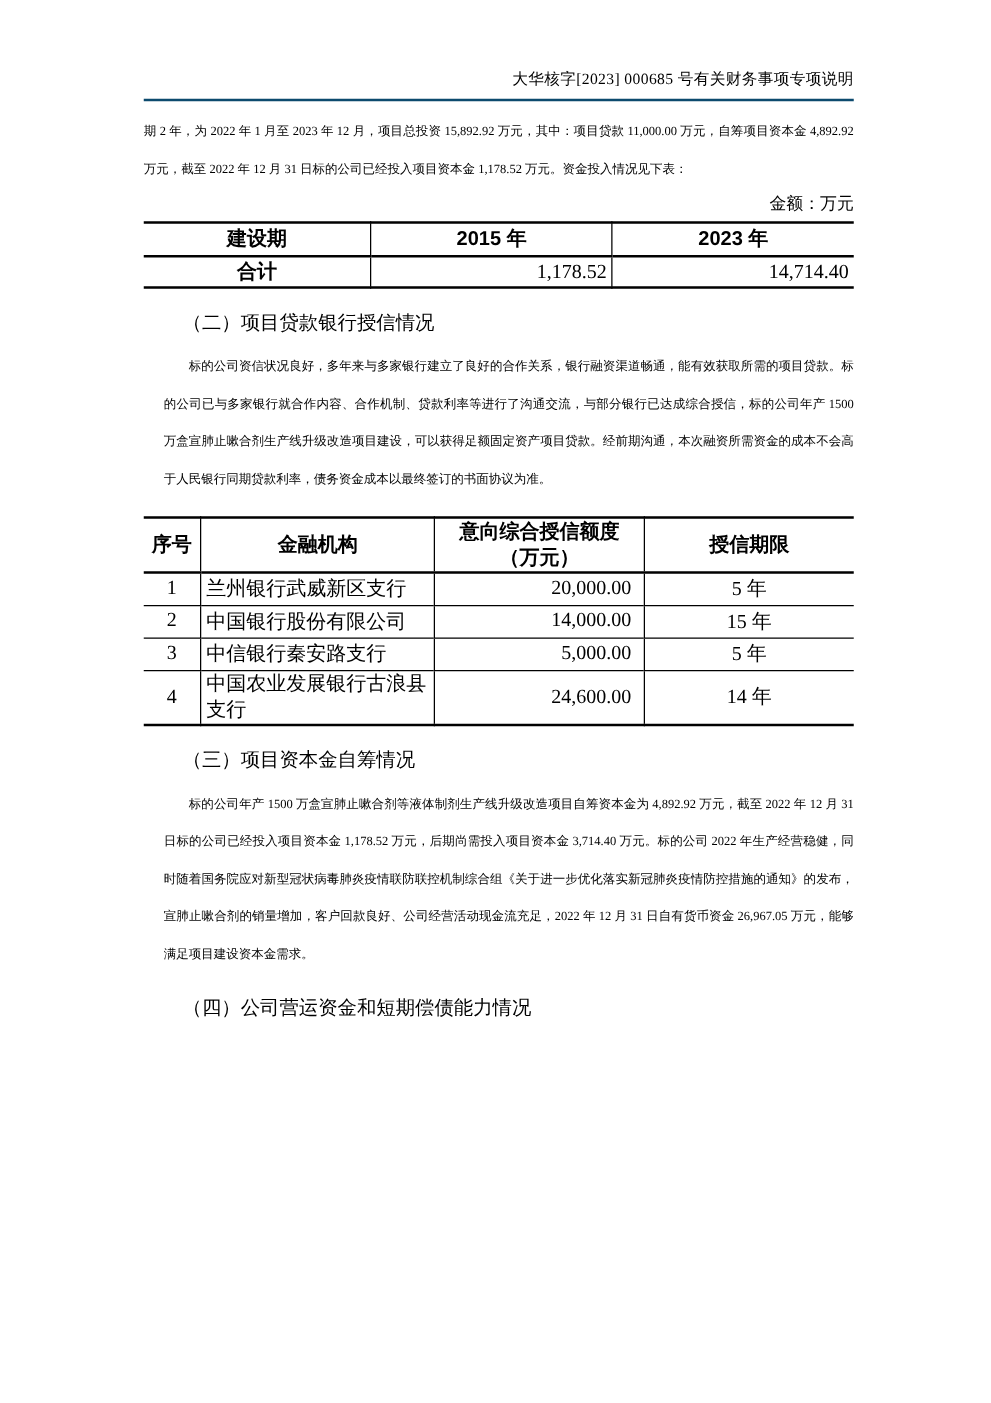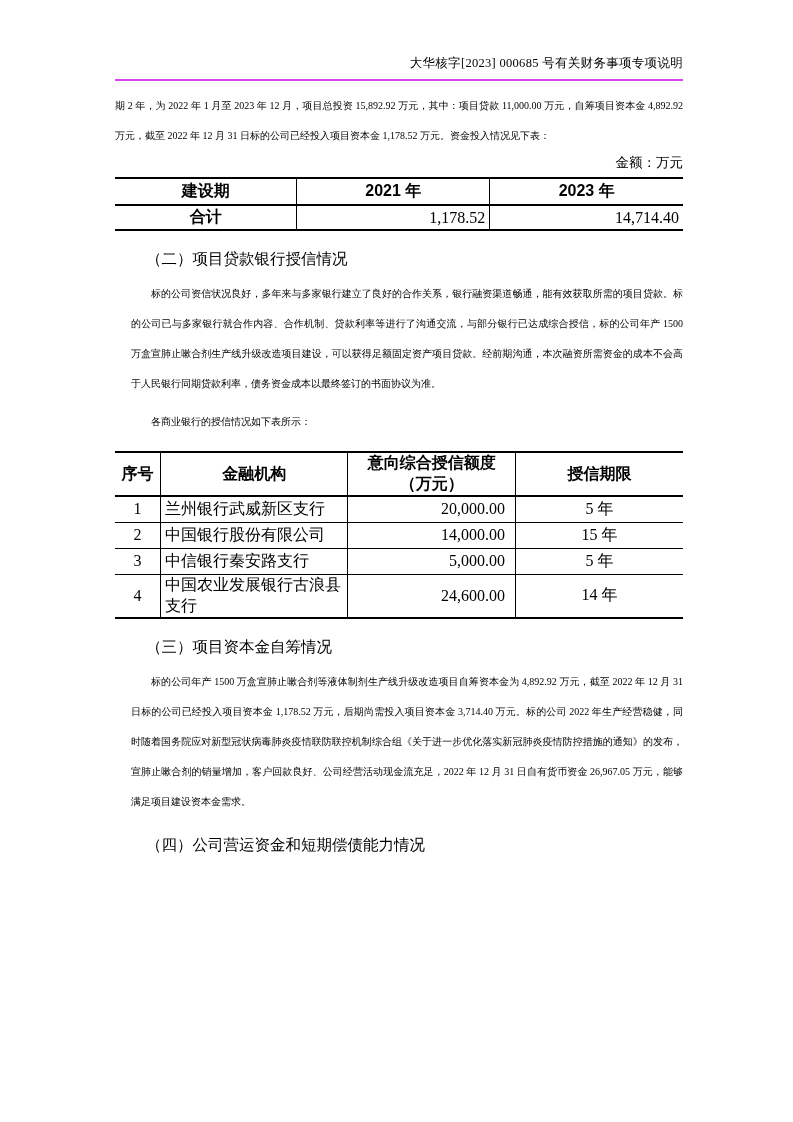--- a/index.html
+++ b/index.html
@@ -16,21 +16,21 @@
   .content {
     position: absolute;
     left: 115px;
     top: 55px;
     width: 568px;
   }
   .doc-header {
     font-size: 12.5px;
     text-align: right;
     padding-bottom: 7px;
-    border-bottom: 2px solid #d946ef;
+    border-bottom: 2px solid #0c4a6e;
     letter-spacing: 0.3px;
   }
   .para {
     font-size: 10px;
     line-height: 30px;
     text-align: justify;
     text-indent: 2em;
     margin: 0;
   }
   .para.flush { text-indent: 0; }
@@ -110,38 +110,37 @@
 
     <table class="t1">
       <colgroup>
           <col class="c1">
           <col class="c2">
           <col class="c3">
         </colgroup>
       <thead>
         <tr>
           <th>建设期</th>
-          <th>2021 年</th>
+          <th>2015 年</th>
           <th>2023 年</th>
         </tr>
       </thead>
       <tbody>
         <tr class="row-total">
           <td class="cell-center">合计</td>
           <td class="cell-num">1,178.52</td>
           <td class="cell-num">14,714.40</td>
         </tr>
       </tbody>
     </table>
 
     <h3 class="section-heading">（二）项目贷款银行授信情况</h3>
 
     <p class="para mt">标的公司资信状况良好，多年来与多家银行建立了良好的合作关系，银行融资渠道畅通，能有效获取所需的项目贷款。标的公司已与多家银行就合作内容、合作机制、贷款利率等进行了沟通交流，与部分银行已达成综合授信，标的公司年产 1500 万盒宣肺止嗽合剂生产线升级改造项目建设，可以获得足额固定资产项目贷款。经前期沟通，本次融资所需资金的成本不会高于人民银行同期贷款利率，债务资金成本以最终签订的书面协议为准。</p>
 
-    <p class="para mt">各商业银行的授信情况如下表所示：</p>
 
     <table class="t2">
       <colgroup>
           <col class="c1">
           <col class="c2">
           <col class="c3">
           <col class="c4">
         </colgroup>
       <thead>
         <tr>

